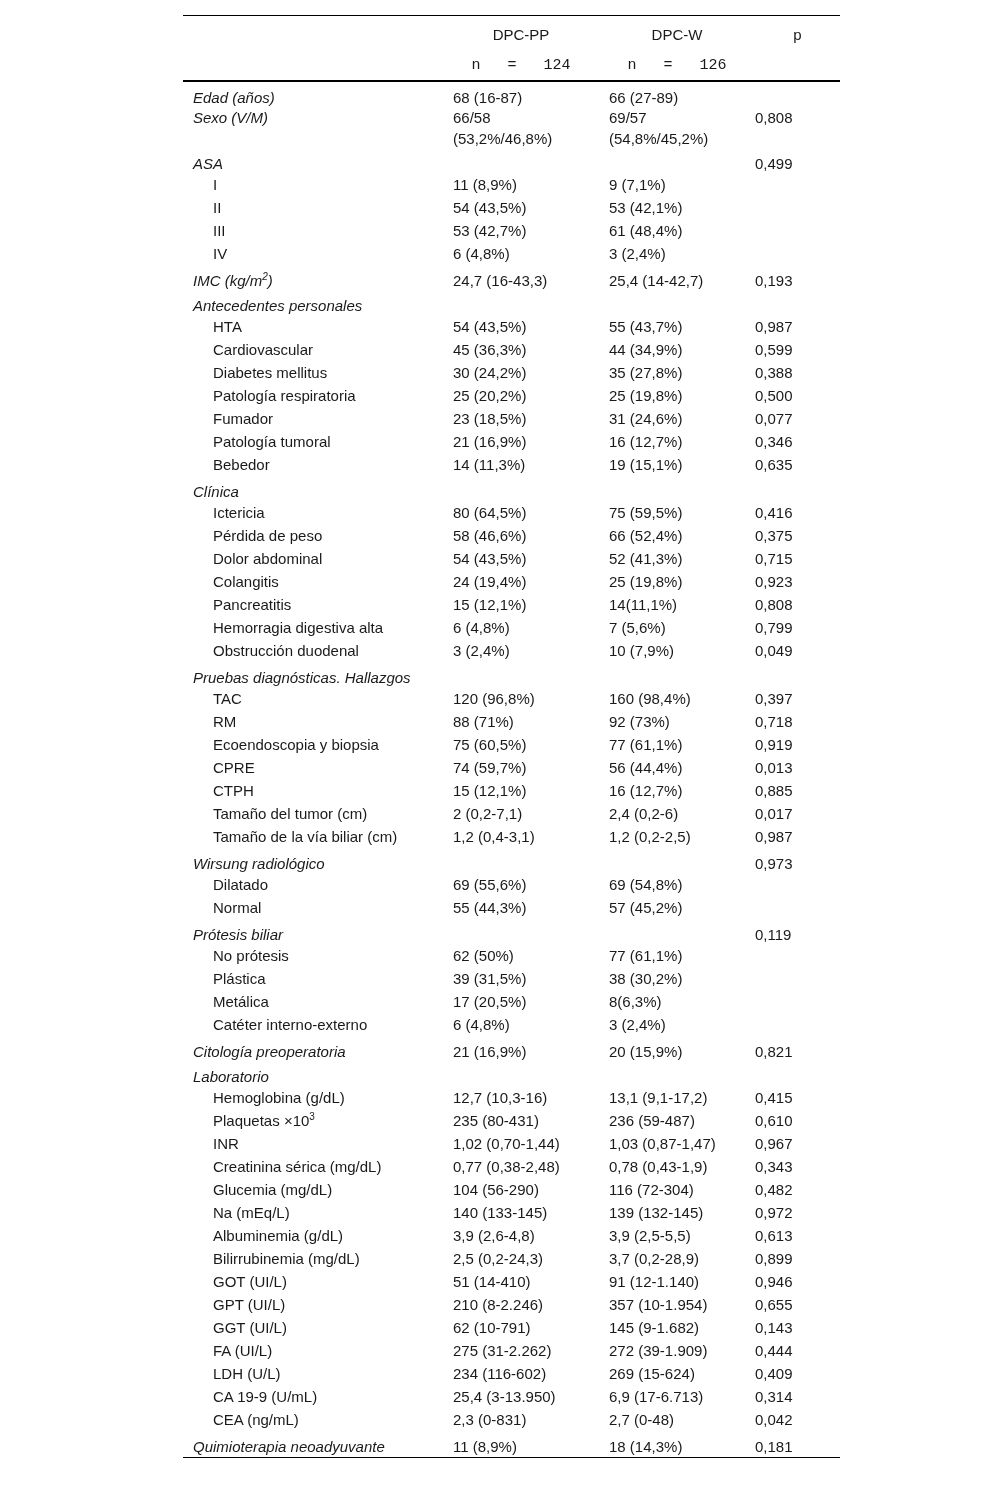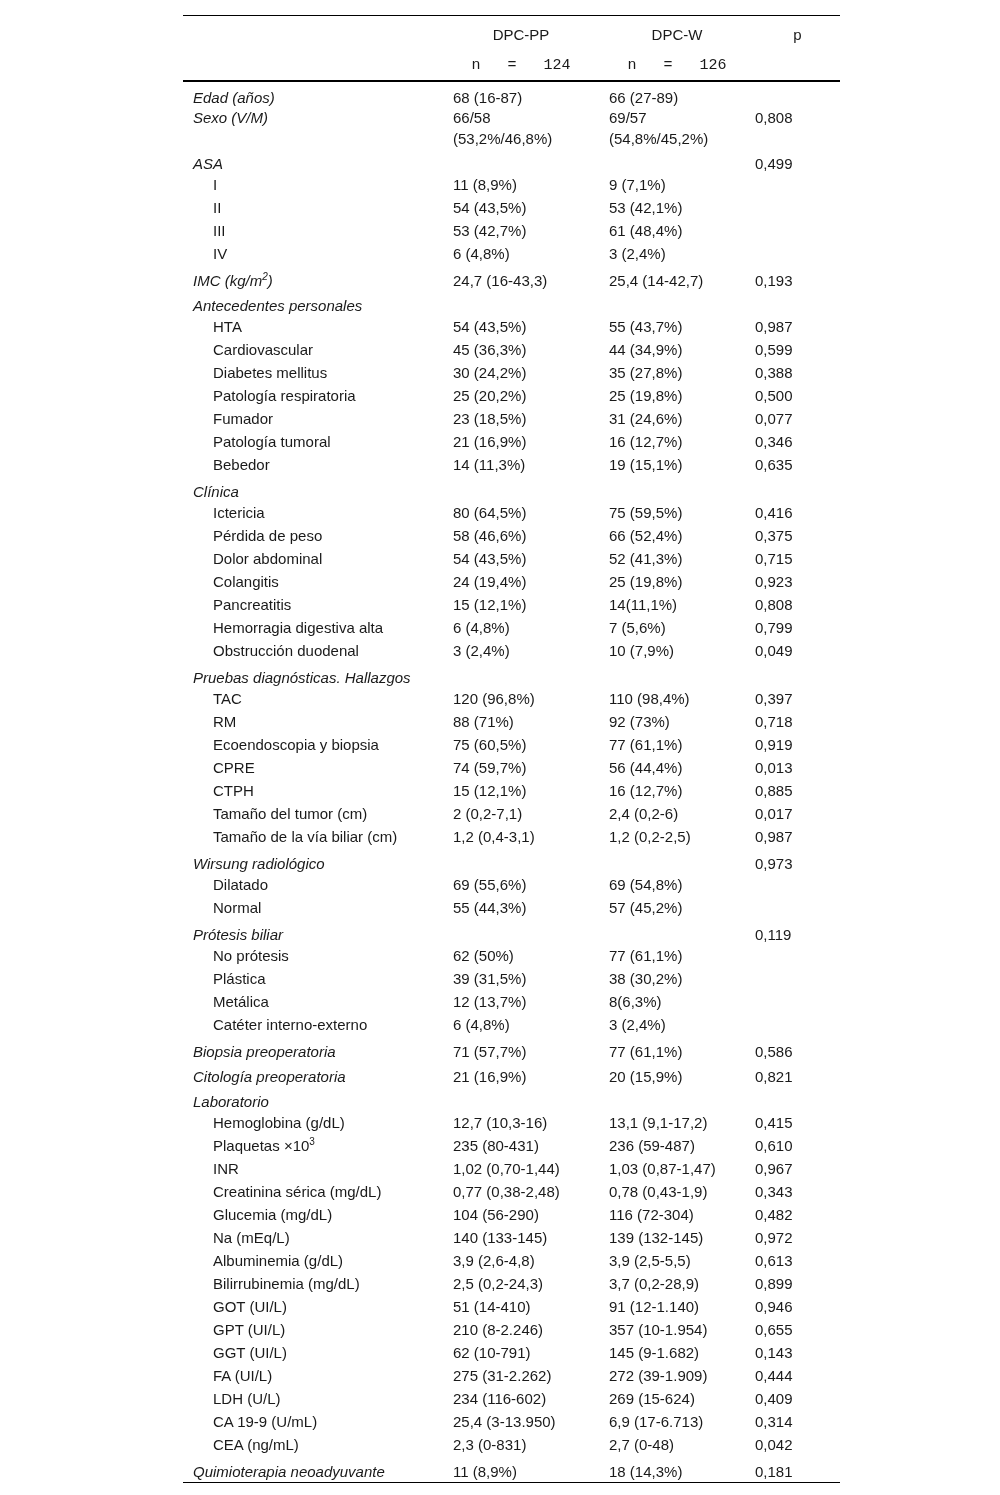--- a/index.html
+++ b/index.html
@@ -200,21 +200,21 @@
         </tr>
         <tr class="cat">
           <td class="label italic"><span>Pruebas diagnósticas. Hallazgos</span></td>
           <td class="pp"><span></span></td>
           <td class="w"><span></span></td>
           <td class="p"></td>
         </tr>
         <tr>
           <td class="label sub"><span>TAC</span></td>
           <td class="pp"><span>120 (96,8%)</span></td>
-          <td class="w"><span>110 (98,4%)</span></td>
+          <td class="w"><span>160 (98,4%)</span></td>
           <td class="p">0,397</td>
         </tr>
         <tr>
           <td class="label sub"><span>RM</span></td>
           <td class="pp"><span>88 (71%)</span></td>
           <td class="w"><span>92 (73%)</span></td>
           <td class="p">0,718</td>
         </tr>
         <tr>
           <td class="label sub"><span>Ecoendoscopia y biopsia</span></td>
@@ -277,35 +277,29 @@
           <td class="p"></td>
         </tr>
         <tr>
           <td class="label sub"><span>Plástica</span></td>
           <td class="pp"><span>39 (31,5%)</span></td>
           <td class="w"><span>38 (30,2%)</span></td>
           <td class="p"></td>
         </tr>
         <tr>
           <td class="label sub"><span>Metálica</span></td>
-          <td class="pp"><span>12 (13,7%)</span></td>
+          <td class="pp"><span>17 (20,5%)</span></td>
           <td class="w"><span>8(6,3%)</span></td>
           <td class="p"></td>
         </tr>
         <tr>
           <td class="label sub"><span>Catéter interno-externo</span></td>
           <td class="pp"><span>6 (4,8%)</span></td>
           <td class="w"><span>3 (2,4%)</span></td>
           <td class="p"></td>
-        </tr>
-        <tr class="cat">
-          <td class="label italic"><span>Biopsia preoperatoria</span></td>
-          <td class="pp"><span>71 (57,7%)</span></td>
-          <td class="w"><span>77 (61,1%)</span></td>
-          <td class="p">0,586</td>
         </tr>
         <tr class="cat">
           <td class="label italic"><span>Citología preoperatoria</span></td>
           <td class="pp"><span>21 (16,9%)</span></td>
           <td class="w"><span>20 (15,9%)</span></td>
           <td class="p">0,821</td>
         </tr>
         <tr class="cat">
           <td class="label italic"><span>Laboratorio</span></td>
           <td class="pp"><span></span></td>

